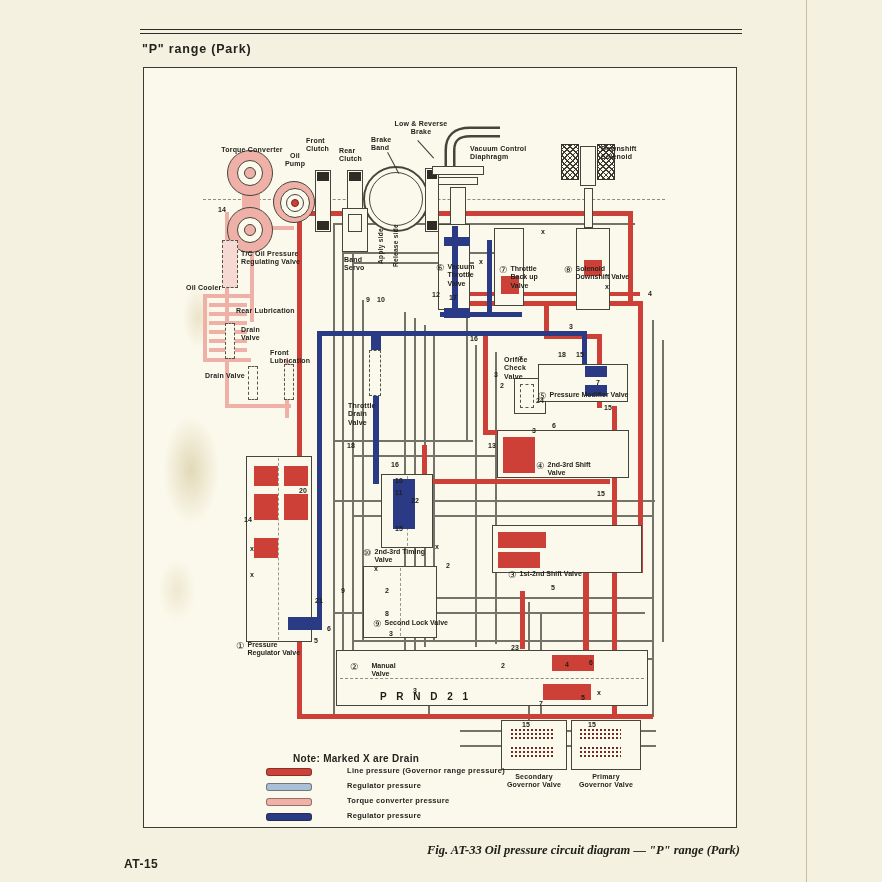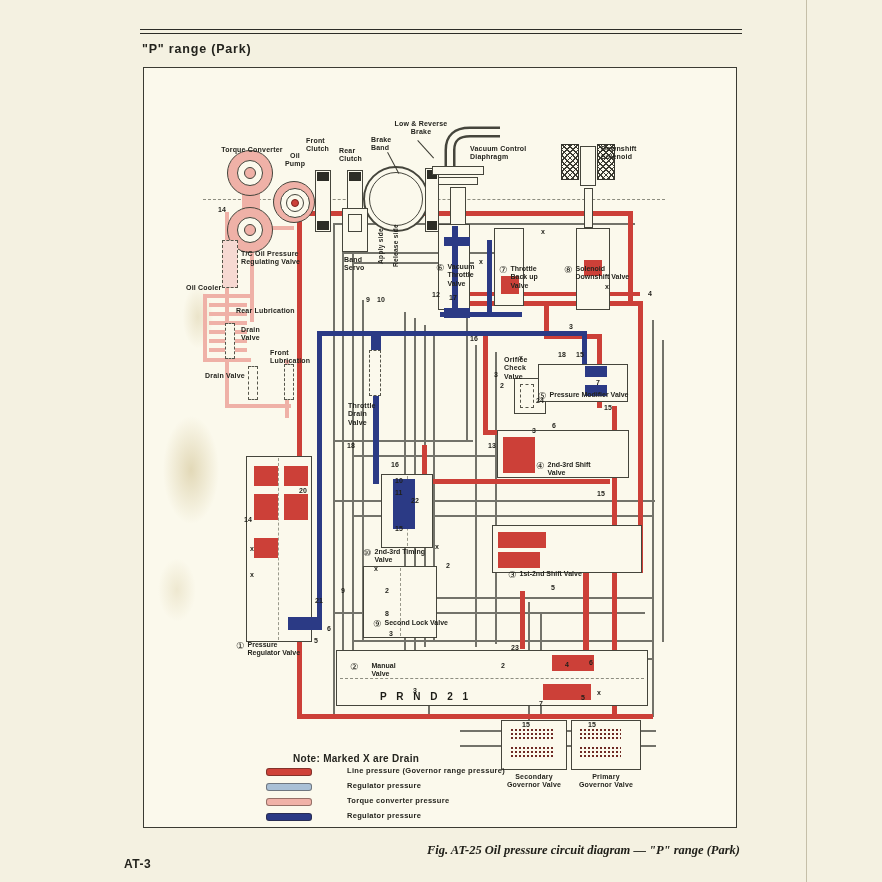--- a/index.html
+++ b/index.html
@@ -395,15 +395,15 @@
       <span class="pn" style="left: 250px; top: 571px;">x</span>
       <span class="pn" style="left: 374px; top: 565px;">x</span>
       <span class="pn" style="left: 519px; top: 354px;">x</span>
       <span class="pn" style="left: 597px; top: 689px;">x</span>
       <span class="pn" style="left: 435px; top: 543px;">x</span>
       <span class="pn" style="left: 479px; top: 258px;">x</span>
       <span class="pn" style="left: 541px; top: 228px;">x</span>
       <span class="pn" style="left: 605px; top: 283px;">x</span>
     </div>
 
-  <div class="caption">Fig. AT-25  Oil pressure circuit diagram — "P" range (Park)</div>
-  <div class="pageno">AT-3</div>
+  <div class="caption">Fig. AT-33  Oil pressure circuit diagram — "P" range (Park)</div>
+  <div class="pageno">AT-15</div>
 </div>
 
 </body></html>

